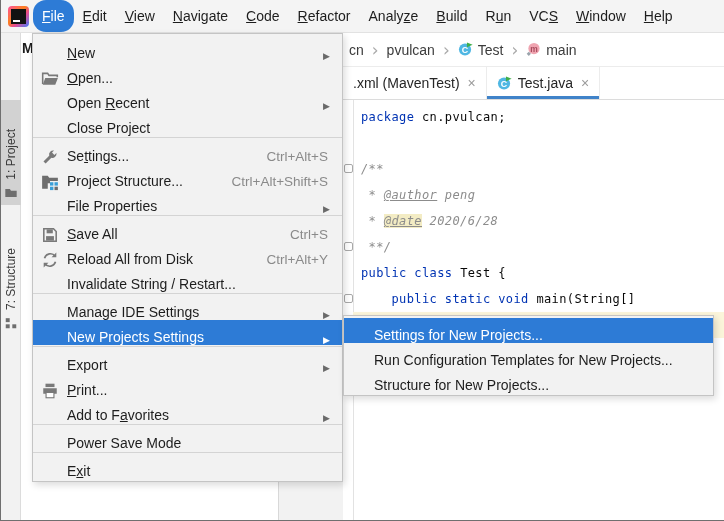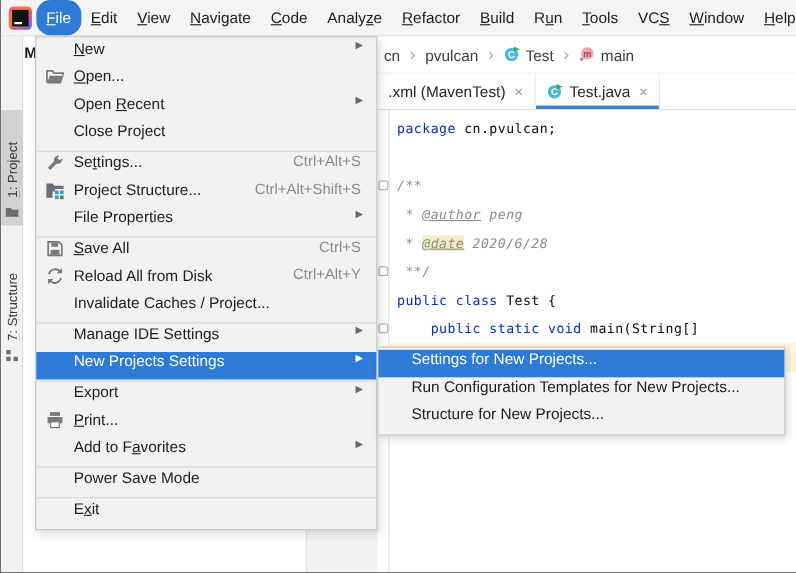--- a/index.html
+++ b/index.html
@@ -63,21 +63,21 @@
   .cm{color:var(--cm);font-style:italic;}
   .tag{color:var(--cm);font-style:italic;text-decoration:underline;}
   .taghl{color:var(--cm);font-style:italic;text-decoration:underline;background:var(--taghl);}
   .fold-marker{position:absolute;left:65px;width:9px;height:9px;background:#fff;border:1px solid #a9a9a9;border-radius:2px;}
 
   #watermark{position:absolute;right:8px;top:492px;font-size:15px;color:#e7e7e7;z-index:2;letter-spacing:0.5px;}
 
   
   #file-menu{position:absolute;left:31px;top:33px;width:311px;background:var(--menu-bg);
              border:1px solid var(--menu-border);padding:2px 0;z-index:30;box-shadow:2px 3px 7px rgba(0,0,0,0.14);}
-  .mi{height:25px;display:flex;align-items:flex-start;padding:0 10px 0 8px;font-size:14px;color:#1d1d1d;cursor:default;}
+  .mi{height:25px;display:flex;align-items:flex-end;padding:0 10px 0 8px;font-size:14px;color:#1d1d1d;cursor:default;}
   .mi .ic{width:18px;height:16px;margin-right:8px;flex:none;}
   .mi .lbl{white-space:nowrap;}
   .mi .sc{margin-left:auto;color:#8a8a8a;padding-right:4px;font-size:13.5px;}
   .mi .arr{margin-left:auto;font-size:9px;color:#6a6a6a;padding-right:2px;}
   .mi.sel{background:var(--selection);color:#fff;}
   .mi.sel .arr,.mi.sel .sc{color:#fff;}
   .msep{border-top:1px solid var(--sep);margin:1px 0;}
   u{text-decoration:underline;}
 
   #sub-menu{position:absolute;left:342px;top:315px;width:371px;background:var(--menu-bg);
@@ -100,33 +100,30 @@
       <div class="mb-item">
         <span class="mb-lbl"><u>V</u>iew</span>
       </div>
       <div class="mb-item">
         <span class="mb-lbl"><u>N</u>avigate</span>
       </div>
       <div class="mb-item">
         <span class="mb-lbl"><u>C</u>ode</span>
       </div>
       <div class="mb-item">
+        <span class="mb-lbl"><u>R</u>efactor</span>
+      </div>
+      <div class="mb-item">
         <span class="mb-lbl">Analy<u>z</u>e</span>
       </div>
       <div class="mb-item">
-        <span class="mb-lbl"><u>R</u>efactor</span>
-      </div>
-      <div class="mb-item">
         <span class="mb-lbl"><u>B</u>uild</span>
       </div>
       <div class="mb-item">
         <span class="mb-lbl">R<u>u</u>n</span>
-      </div>
-      <div class="mb-item">
-        <span class="mb-lbl"><u>T</u>ools</span>
       </div>
       <div class="mb-item">
         <span class="mb-lbl">VC<u>S</u></span>
       </div>
       <div class="mb-item">
         <span class="mb-lbl"><u>W</u>indow</span>
       </div>
       <div class="mb-item">
         <span class="mb-lbl"><u>H</u>elp</span>
       </div>
@@ -270,21 +267,21 @@
             <path d="M12.6 4.6A5.4 5.4 0 0 0 3.1 6.4" fill="none" stroke="#797979" stroke-width="1.5"></path>
             <path d="M13.6 1.4v4.2h-4.2z" fill="#797979"></path>
             <path d="M3.4 11.4a5.4 5.4 0 0 0 9.5-1.8" fill="none" stroke="#797979" stroke-width="1.5"></path>
             <path d="M2.4 14.6v-4.2h4.2z" fill="#797979"></path>
           </svg></span>
         <span class="lbl">Reload All from Disk</span>
         <span class="sc">Ctrl+Alt+Y</span>
       </div>
       <div class="mi">
         <span class="ic"></span>
-        <span class="lbl">Invalidate Caches / Project...</span>
+        <span class="lbl">Invalidate String / Restart...</span>
       </div>
       <div class="msep"></div>
       <div class="mi">
         <span class="ic"></span>
         <span class="lbl">Manage IDE Settings</span>
         <span class="arr">▶</span>
       </div>
       <div class="mi sel">
         <span class="ic"></span>
         <span class="lbl">New Projects Settings</span>

